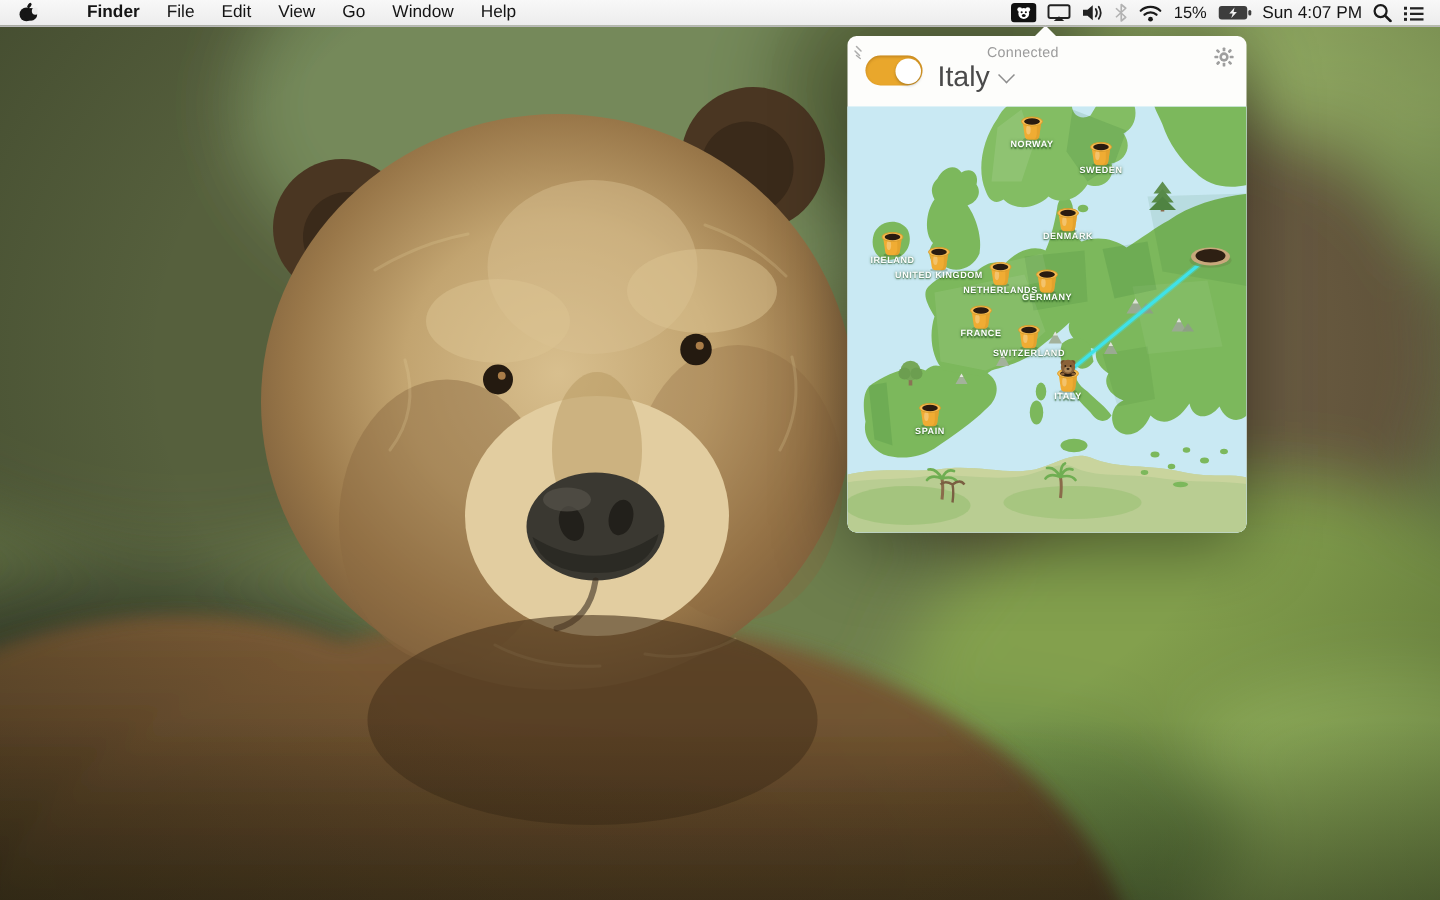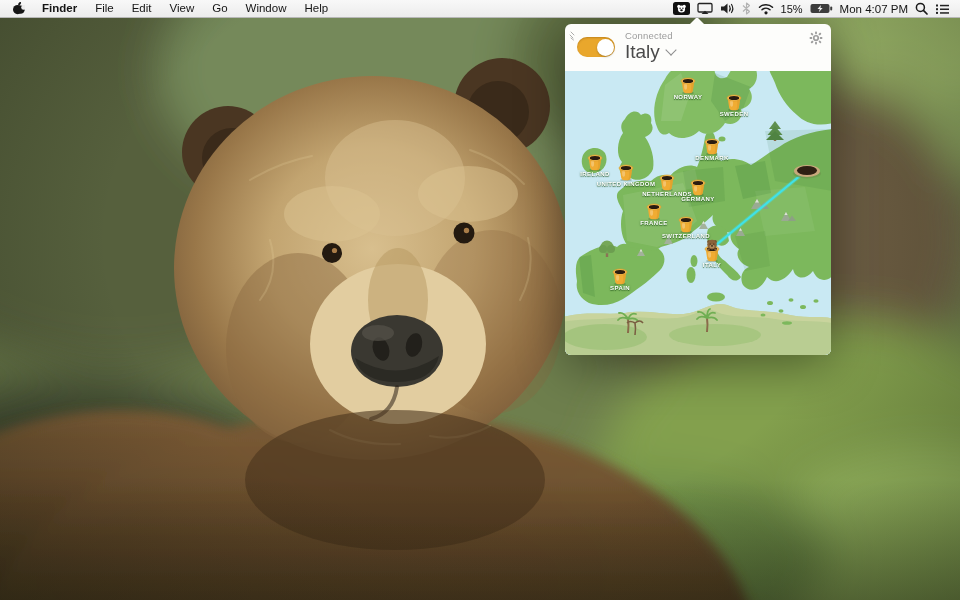--- a/index.html
+++ b/index.html
@@ -10,21 +10,21 @@
   #wallpaper{position:absolute;inset:0;}
   #vignette{position:absolute;inset:0;pointer-events:none;
     background:radial-gradient(ellipse at 50% 40%, rgba(0,0,0,0) 55%, rgba(20,24,12,.38) 100%),
                linear-gradient(rgba(0,0,0,0) 80%, rgba(15,18,8,.35) 100%);}
 
   
   #menubar{position:absolute;top:0;left:0;width:960px;height:17px;
     background:linear-gradient(#f8f8f8,#ececec);
     border-bottom:1px solid #b8b8b8;display:flex;align-items:center;
     font-size:11.5px;color:#141414;z-index:30;}
-  #menu-left{display:flex;align-items:center;gap:0;}
+  #menu-left{display:flex;align-items:center;gap:16px;}
   .menu-item{padding:0 9px;line-height:17px;cursor:default;}
   .menu-item.bold{font-weight:bold;}
   #apple-menu{padding:0 8px 0 12px;display:flex;align-items:center;}
   #menu-right{margin-left:auto;display:flex;align-items:center;gap:7px;padding-right:10px;}
   .status-icon{display:flex;align-items:center;}
   #clock{font-size:11.5px;}
   #battery-label{font-size:11px;}
 
   
   #vpn-panel{position:absolute;left:565px;top:17px;width:266px;height:338px;z-index:20;
@@ -34,21 +34,21 @@
     border-bottom:8px solid #fdfdfb;}
   #panel-body{position:absolute;top:7px;left:0;width:266px;height:331px;
     background:#fdfdfb;border-radius:6px;}
   #panel-header{position:relative;height:47px;}
   #claw-icon{position:absolute;left:4px;top:3px;opacity:.55;}
   #vpn-toggle{position:absolute;left:12px;top:13px;width:38px;height:20px;border-radius:10px;
     background:#e9a72c;box-shadow:inset 0 1px 2px rgba(120,70,0,.35);cursor:pointer;}
   #vpn-toggle .knob{position:absolute;top:1.5px;right:1.5px;width:17px;height:17px;border-radius:50%;
     background:#fff;box-shadow:0 1px 2px rgba(0,0,0,.25);}
   #header-text{position:absolute;left:60px;top:6px;}
-  #status-label{font-size:9.5px;color:#9b9b9b;letter-spacing:.2px;}
+  #status-label{font-size:9.5px;color:#9b9b9b;letter-spacing:.2px;margin-left:33px;}
   #country-selector{display:flex;align-items:center;cursor:pointer;margin-top:0px;}
   #country-name{font-size:19px;color:#4a4a4a;}
   #country-chevron{width:7px;height:7px;border-right:1.6px solid #8d8d8d;border-bottom:1.6px solid #8d8d8d;
     transform:rotate(45deg);margin:-4px 0 0 7px;}
   #gear-button{position:absolute;right:8px;top:7px;cursor:pointer;}
 
   #panel-map{position:absolute;top:47px;left:0;width:266px;height:284px;
     border-radius:0 0 6px 6px;overflow:hidden;background:#c9e9f3;}
   #map-svg{position:absolute;inset:0;}
 
@@ -196,21 +196,21 @@
         </svg>
       </span>
       <span id="battery-label">15%</span>
       <span class="status-icon">
         <svg width="23" height="11" viewBox="0 0 23 11">
           <rect x=".5" y="1" width="19" height="9" rx="2" fill="#3d3d3d"></rect>
           <rect x="20.2" y="3.6" width="2" height="3.8" rx="1" fill="#3d3d3d"></rect>
           <path d="M11,2 L7.5,6 L9.8,6 L8.8,9.2 L12.6,5 L10.4,5 Z" fill="#f2f2f2"></path>
         </svg>
       </span>
-      <span id="clock">Mon 4:07 PM</span>
+      <span id="clock">Sun 4:07 PM</span>
       <span class="status-icon">
         <svg width="13" height="13" viewBox="0 0 13 13">
           <circle cx="5.4" cy="5.4" r="4" fill="none" stroke="#1a1a1a" stroke-width="1.5"></circle>
           <line x1="8.4" y1="8.4" x2="12" y2="12" stroke="#1a1a1a" stroke-width="1.7" stroke-linecap="round"></line>
         </svg>
       </span>
       <span class="status-icon">
         <svg width="15" height="12" viewBox="0 0 15 12">
           <rect x="1" y="1.5" width="2" height="2" fill="#222"></rect>
             <rect x="5" y="1.8" width="9" height="1.5" fill="#222"></rect>

